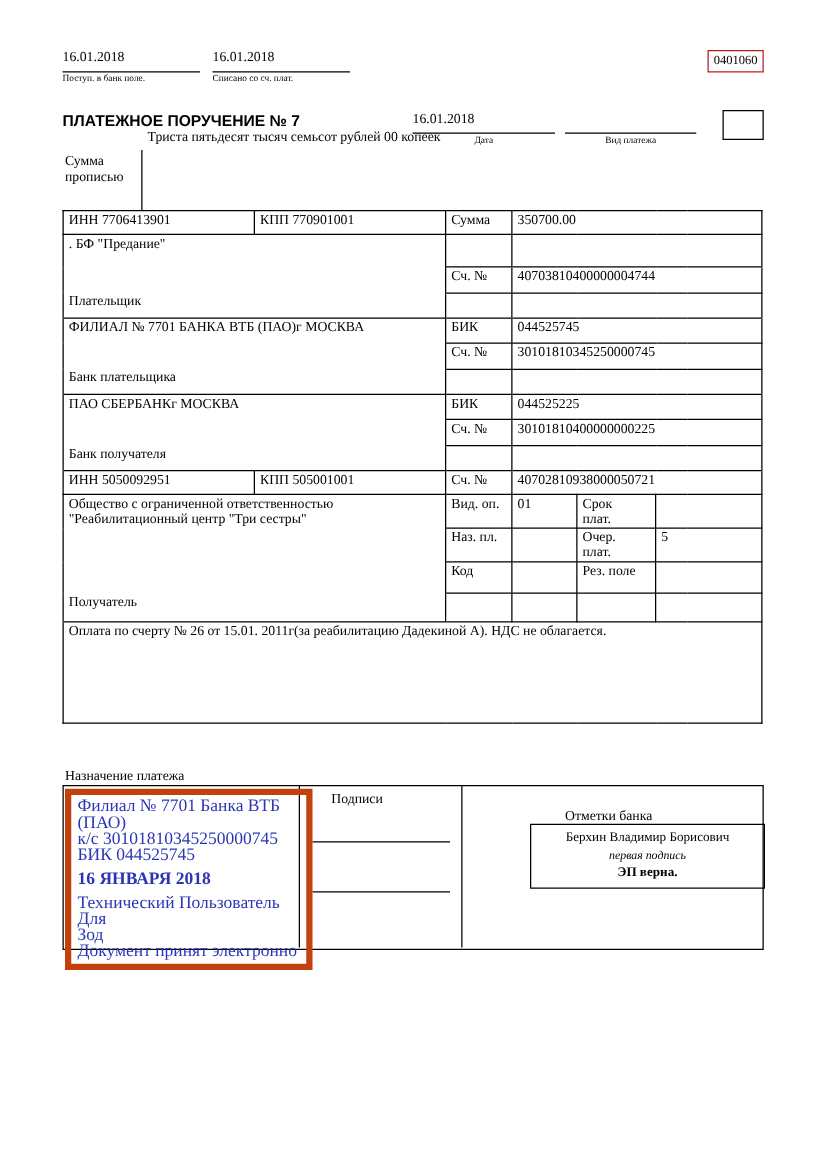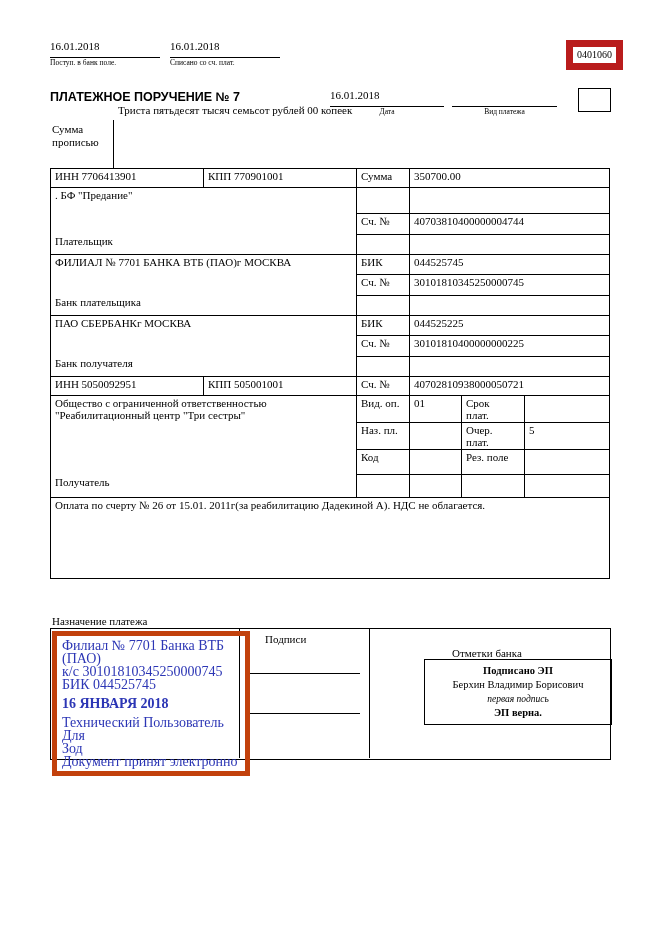--- a/index.html
+++ b/index.html
@@ -29,21 +29,21 @@
     font-family: "Liberation Serif", serif;
   }
   .top-line {
     border-bottom: 1px solid #000;
   }
   .tiny {
     font-size: 7.5px;
     font-family: "Liberation Serif", serif;
   }
   .code-box {
-    border: 7px solid #b91c1c;
+    border: 1px solid #b91c1c;
     font-size: 10px;
     text-align: center;
     line-height: 16px;
     height: 16px;
   }
   .title {
     font-weight: bold;
     font-size: 12.5px;
     font-family: Liberation Sans, sans-serif;
   }
@@ -284,19 +284,18 @@
     <div>БИК 044525745</div>
     <div class="sp"></div>
     <div style="font-weight:bold;">16 ЯНВАРЯ 2018</div>
     <div class="sp"></div>
     <div>Технический Пользователь Для</div>
     <div>Зод</div>
     <div>Документ принят электронно</div>
   </div>
 
   <div class="abs signbox" style="left:424px; top:659px; width:182px;">
-    <div class="b">Подписано ЭП</div>
     <div>Берхин Владимир Борисович</div>
     <div class="i">первая подпись</div>
     <div class="b">ЭП верна.</div>
   </div>
 
 </div>
 
 </body></html>

